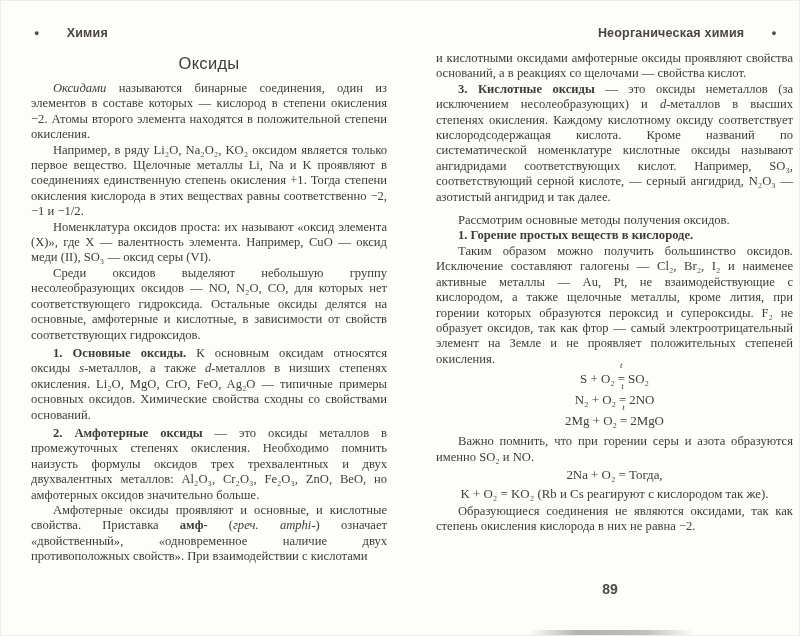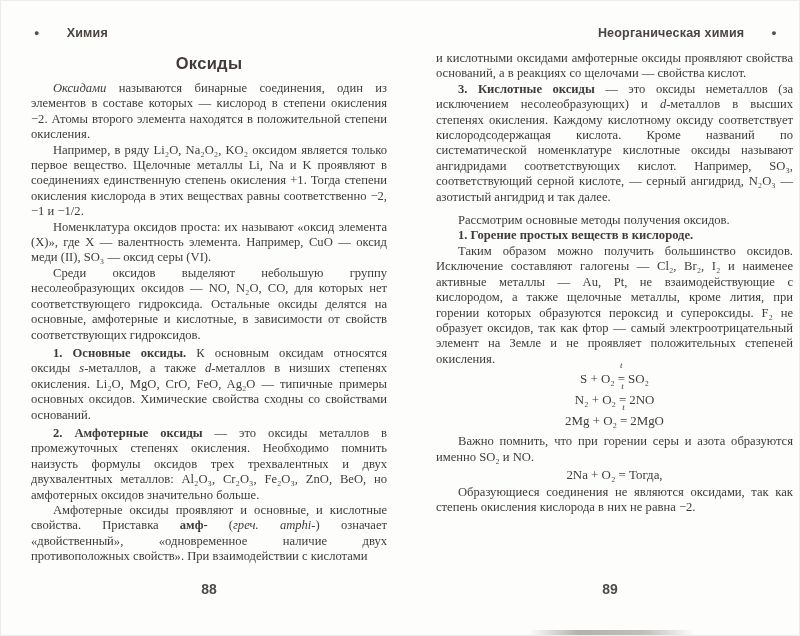--- a/index.html
+++ b/index.html
@@ -25,21 +25,21 @@
     font-weight:bold; font-size:12.5px; color:#4b4542;
     letter-spacing:.2px; height:16px;
   }
   .page-header.right { justify-content:flex-end; padding-right:16px; }
   .bullet { font-size:9px; color:#56504d; line-height:1; }
   .page-header.left .bullet  { margin-left:3px; margin-right:27px; }
   .page-header.right .bullet { margin-left:27px; }
 
   .chapter-title {
     font-family:"Liberation Sans","DejaVu Sans",sans-serif;
-    font-weight:bold; font-size:16.5px; color:#413c39;
+    font-weight:normal; font-size:16.5px; color:#413c39;
     text-align:center; margin:12px 0 8px 0; line-height:20px; letter-spacing:.3px;
   }
 
   .body-text { font-size:12.6px; line-height:15.4px; text-align:justify; }
   .body-text p { margin:0; text-indent:22px; }
   .body-text p.noind { text-indent:0; }
   .body-text p.gap { margin-top:3px; }
   .b  { font-weight:bold; }
   .i  { font-style:italic; }
   .bi { font-weight:bold; }
@@ -86,21 +86,20 @@
     <div class="body-text">
       <p><span class="i">Оксидами</span><span> называются бинарные соединения, один из элементов в составе которых — кислород в степени окисления −2. Атомы второго элемента находятся в положительной степени окисления.</span></p>
       <p>Например, в ряду Li₂O, Na₂O₂, KO₂ оксидом является только первое вещество. Щелочные металлы Li, Na и K проявляют в соединениях единственную степень окисления +1. Тогда степени окисления кислорода в этих веществах равны соответственно −2, −1 и −1/2.</p>
       <p>Номенклатура оксидов проста: их называют «оксид элемента (X)», где X — валентность элемента. Например, CuO — оксид меди (II), SO₃ — оксид серы (VI).</p>
       <p>Среди оксидов выделяют небольшую группу несолеобразующих оксидов — NO, N₂O, CO, для которых нет соответствующего гидроксида. Остальные оксиды делятся на основные, амфотерные и кислотные, в зависимости от свойств соответствующих гидроксидов.</p>
       <p class="gap"><span class="b">1. Основные оксиды.</span><span> К основным оксидам относятся оксиды </span><span class="i">s</span><span>-металлов, а также </span><span class="i">d</span><span>-металлов в низших степенях окисления. Li₂O, MgO, CrO, FeO, Ag₂O — типичные примеры основных оксидов. Химические свойства сходны со свойствами оснований.</span></p>
       <p class="gap"><span class="b">2. Амфотерные оксиды</span><span> — это оксиды металлов в промежуточных степенях окисления. Необходимо помнить наизусть формулы оксидов трех трехвалентных и двух двухвалентных металлов: Al₂O₃, Cr₂O₃, Fe₂O₃, ZnO, BeO, но амфотерных оксидов значительно больше.</span></p>
       <p><span>Амфотерные оксиды проявляют и основные, и кислотные свойства. Приставка </span><span class="b">амф-</span><span> (</span><span class="i">греч. amphi-</span><span>) означает «двойственный», «одновременное наличие двух противоположных свойств». При взаимодействии с кислотами</span></p>
     </div>
 
-    <div class="pagenum">88</div>
   </div>
 
   <div class="page page-right">
     <div class="page-header right">
         <span>Неорганическая химия</span>
         <span class="bullet">●</span>
       </div>
 
     <div class="body-text" style="margin-top:10px;margin-left:9px;">
       <p class="noind">и кислотными оксидами амфотерные оксиды проявляют свойства оснований, а в реакциях со щелочами — свойства кислот.</p>
@@ -114,20 +113,21 @@
 
       <div class="eq-block">
         <div class="eqline"><span>S + O₂</span><span class="eqop"><span class="cond">t</span><span>=</span></span><span>SO₂</span></div>
         <div class="eqline"><span>N₂ + O₂</span><span class="eqop"><span class="cond">t</span><span>=</span></span><span>2NO</span></div>
         <div class="eqline"><span>2Mg + O₂</span><span class="eqop"><span class="cond">t</span><span>=</span></span><span>2MgO</span></div>
       </div>
 
       <p>Важно помнить, что при горении серы и азота образуются именно SO₂ и NO.</p>
 
       <div class="eqline2">2Na + O₂ = Тогда,</div>
+      <div class="eqline2">K + O₂ = KO₂ (Rb и Cs реагируют с кислородом так же).</div>
 
       <p>Образующиеся соединения не являются оксидами, так как степень окисления кислорода в них не равна −2.</p>
     </div>
 
     <div class="pagenum">89</div>
   </div>
 
   <div class="scan-shadow"></div>
 </div>
 

